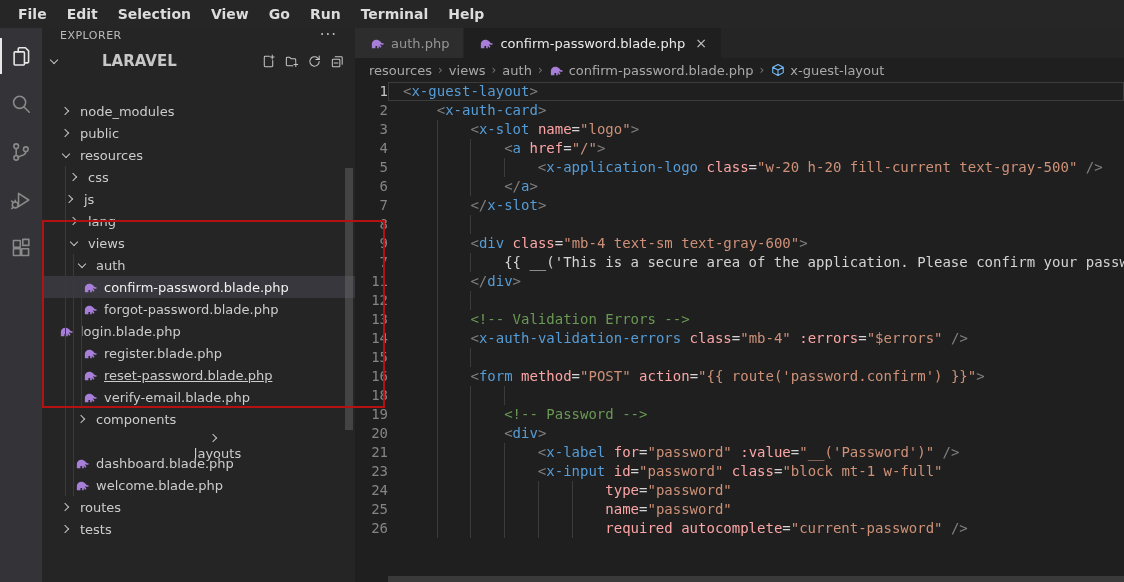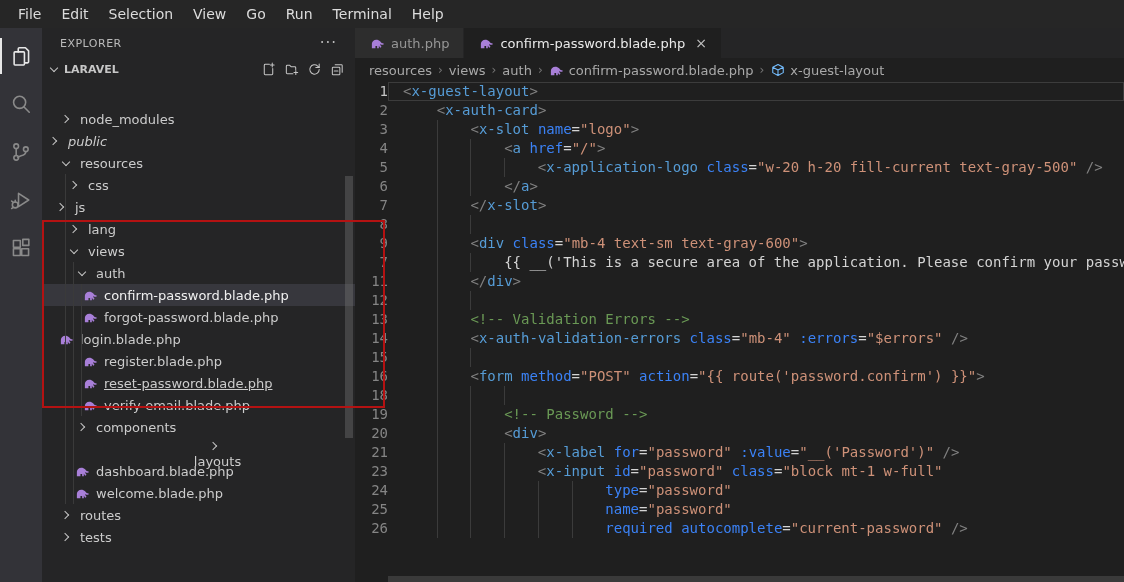--- a/index.html
+++ b/index.html
@@ -1,36 +1,36 @@
 <!DOCTYPE html>
 <html><head>
 <meta charset="utf-8">
 <style>
   html,body{margin:0;padding:0;background:#000;}
   #root{position:relative;width:1124px;height:582px;background:#1f1f1f;overflow:hidden;
         font-family:"DejaVu Sans","Liberation Sans",sans-serif;-webkit-font-smoothing:antialiased;}
   
   .menubar{position:absolute;top:0;left:0;right:0;height:28px;background:#262626;display:flex;
-           align-items:center;padding-left:8px;color:#dcdcdc;font-size:14px;z-index:5;}
+           align-items:center;padding-left:8px;color:#dcdcdc;font-size:14px;z-index:5;font-weight:bold;}
   .menu-item{padding:0 10px;line-height:28px;cursor:default;}
   
   .activitybar{position:absolute;top:28px;left:0;width:42px;bottom:0;background:#333338;
                display:flex;flex-direction:column;align-items:center;padding-top:4px;}
   .act-icon{width:42px;height:48px;display:flex;align-items:center;justify-content:center;
             color:#8a8a8a;position:relative;}
   .act-icon.active{color:#e7e7e7;}
   .act-icon.active::before{content:'';position:absolute;left:0;top:6px;bottom:6px;width:2px;background:#e7e7e7;}
   .act-icon svg{stroke:currentColor;fill:none;stroke-width:1.15;stroke-linejoin:round;stroke-linecap:round;}
   
-  .sidebar{position:absolute;top:28px;left:42px;width:313px;bottom:0;background:#252526;color:#cccccc;}
+  .sidebar{position:absolute;top:20px;left:42px;width:313px;bottom:0;background:#252526;color:#cccccc;}
   .sb-title{display:flex;align-items:center;height:30px;padding:0 18px;font-size:11px;
             letter-spacing:.5px;color:#bbbbbb;}
   .sb-more{margin-left:auto;font-size:15px;color:#bbbbbb;letter-spacing:1px;cursor:pointer;}
-  .sb-section{display:flex;align-items:center;height:22px;padding:0 10px 0 4px;font-size:11px;
-              font-weight:bold;color:#c7c7c7;}
+  .sb-section{display:flex;align-items:center;height:22px;padding:0 10px 0 4px;font-size:15px;
+              font-weight:bold;color:#c7c7c7;gap:38px;}
   .sb-section .chev{margin-right:2px;}
   .sb-acts{margin-left:auto;display:flex;gap:8px;}
   .sb-acts svg{stroke:#c5c5c5;fill:none;stroke-width:1.1;stroke-linejoin:round;stroke-linecap:round;cursor:pointer;}
   .tree{position:absolute;top:80px;left:0;right:0;bottom:0;overflow:hidden;font-size:13px;}
   .row{height:22px;display:flex;align-items:center;position:relative;cursor:pointer;white-space:nowrap;}
   .row.selected{background:#37373d;color:#f0f0f0;}
   .row.clip-top{margin-top:-11px;}
   .chev{width:16px;height:16px;flex:0 0 16px;display:flex;align-items:center;justify-content:center;}
   .chev::before{content:'';width:5px;height:5px;border-right:1.2px solid #c5c5c5;
                 border-bottom:1.2px solid #c5c5c5;transform:rotate(-45deg);margin-left:-3px;}
@@ -53,21 +53,21 @@
   .bc-item .ficon{margin-right:4px;}
   .bc-sep{color:#767676;padding:0 6px;font-size:12px;}
   .codearea{position:absolute;top:54px;left:0;right:0;bottom:0;overflow:hidden;
             font-family:"DejaVu Sans Mono","Liberation Mono",monospace;font-size:14px;line-height:19px;}
   .code-line{display:flex;height:19px;white-space:pre;}
   .ln{flex:0 0 33px;text-align:right;color:#858585;user-select:none;}
   .lc{position:relative;flex:1;padding-left:15px;color:#d4d4d4;}
   .code-line.current .lc{box-shadow:inset 0 0 0 1px #3c3c3c;}
   .code-line.current .ln{color:#c6c6c6;}
   .iguide{position:absolute;top:0;bottom:0;width:0;border-left:1px solid #3b3b3b;}
-  .tok-p{color:#808080}.tok-t{color:#569cd6}.tok-a{color:#3b82f6}
+  .tok-p{color:#808080}.tok-t{color:#569cd6}.tok-a{color:#fca5a5}
   .tok-s{color:#ce9178}.tok-x{color:#d4d4d4}.tok-c{color:#6a9955}
   .h-scroll{position:absolute;left:33px;right:0;bottom:0;height:6px;background:rgba(121,121,121,.3);}
   
   .annotation{position:absolute;left:42px;top:220px;width:339px;height:184px;
               border:2px solid #b41212;z-index:40;pointer-events:none;}
 </style>
 </head>
 <body>
 
 <div id="root">
@@ -146,34 +146,34 @@
             <rect x="2.5" y="5.5" width="8" height="8" rx="0.8"></rect>
             <path d="M4.5 9.5h4M5.5 3h6.7a.8.8 0 0 1 .8.8V11"></path>
           </svg>
       </span>
     </div>
     <div class="tree">
         <div class="row" style="padding-left: 16px;">
           <span class="chev"></span>
           <span class="rlabel">node_modules</span>
         </div>
-        <div class="row" style="padding-left: 4px; font-style: italic;">
+        <div class="row" style="padding-left: 16px;">
           <span class="chev"></span>
           <span class="rlabel">public</span>
         </div>
         <div class="row expanded" style="padding-left: 16px;">
           <span class="chev"></span>
           <span class="rlabel">resources</span>
         </div>
         <div class="row" style="padding-left: 24px;">
           <span class="tguide" style="left: 23px;"></span>
           <span class="chev"></span>
           <span class="rlabel">css</span>
         </div>
-        <div class="row" style="padding-left: 11px;">
+        <div class="row" style="padding-left: 20px;">
           <span class="tguide" style="left: 23px;"></span>
           <span class="chev"></span>
           <span class="rlabel">js</span>
         </div>
         <div class="row" style="padding-left: 24px;">
           <span class="tguide" style="left: 23px;"></span>
           <span class="chev"></span>
           <span class="rlabel">lang</span>
         </div>
         <div class="row expanded" style="padding-left: 24px;">

